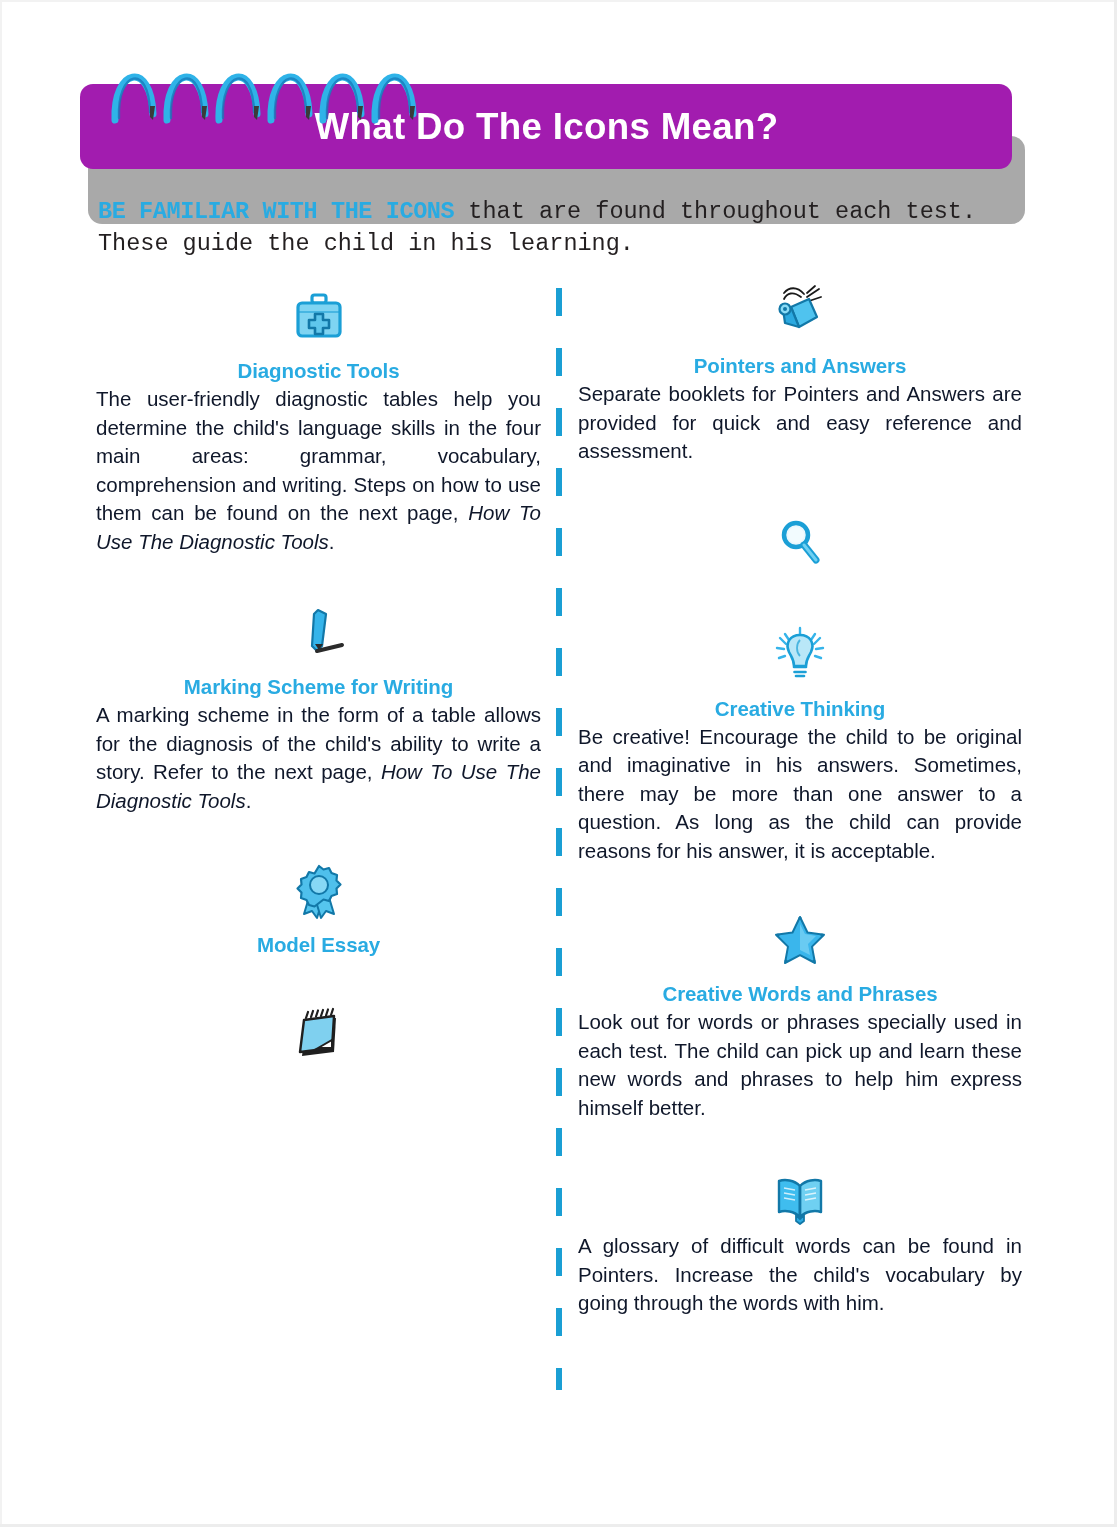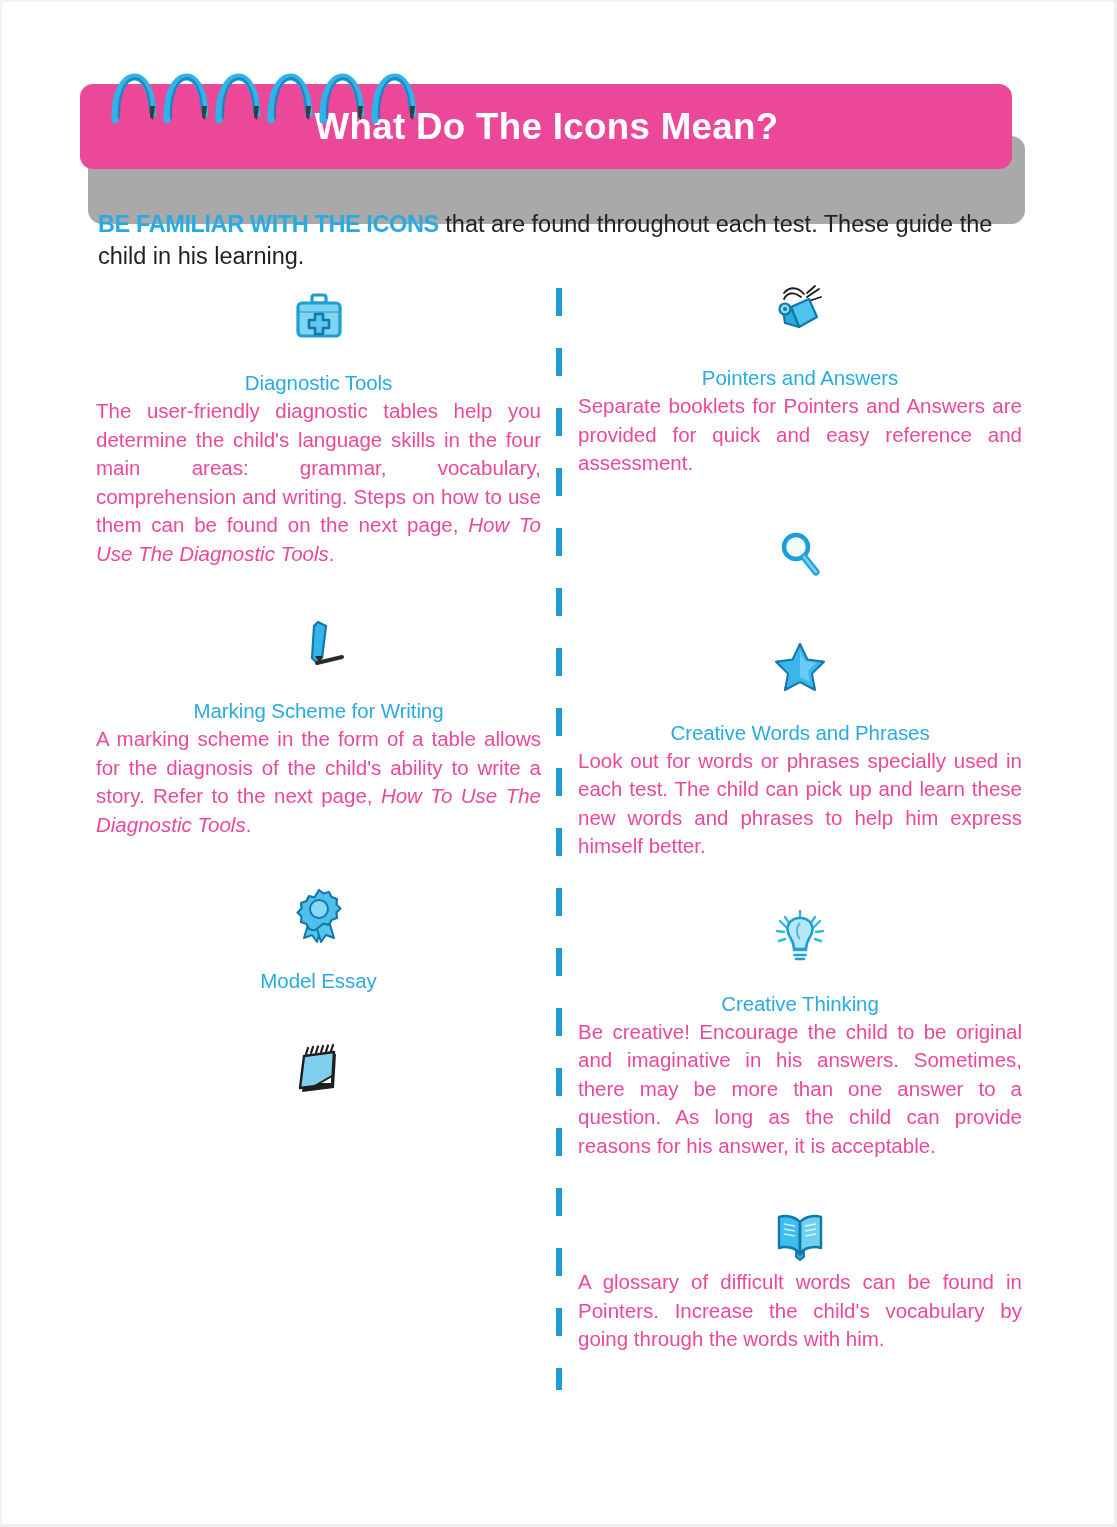--- a/index.html
+++ b/index.html
@@ -46,21 +46,21 @@
     background: #9a9a9a;
     border-radius: 14px;
     opacity: .85;
   }
   .banner {
     position: absolute;
     left: 0;
     top: 36px;
     width: 932px;
     height: 85px;
-    background: #ec4899;
+    background: #a21caf;
     border-radius: 13px;
     display: flex;
     align-items: center;
     justify-content: center;
   }
   .banner-title {
     color: #ffffff;
     font-size: 36px;
     font-weight: bold;
     letter-spacing: .3px;
@@ -76,26 +76,26 @@
     top: 0px;
     width: 320px;
     height: 85px;
     pointer-events: none;
   }
 
   
   .intro {
     position: absolute;
     left: 98px;
-    top: 208px;
+    top: 196px;
     width: 925px;
     font-size: 23.5px;
     line-height: 32px;
     color: #231f20;
-    font-family: Liberation Sans, sans-serif;
+    font-family: Liberation Mono, monospace;
   }
   .intro b {
     color: #29abe2;
     font-weight: bold;
     letter-spacing: -0.4px;
   }
 
   
   .divider {
     position: absolute;
@@ -128,33 +128,33 @@
   .item { margin-bottom: 0px; }
   .icon-row {
     text-align: center;
     height: 62px;
     line-height: 0;
   }
   .icon-row svg { display: inline-block; vertical-align: top; }
   .item-title {
     text-align: center;
     color: #29abe2;
-    font-weight: normal;
+    font-weight: bold;
     font-size: 20.5px;
     line-height: 26px;
-    margin-top: 20px;
+    margin-top: 8px;
     margin-bottom: 1px;
     font-family: "Liberation Sans", sans-serif;
     letter-spacing: -0.1px;
   }
   .item-title .lower { font-size: 20.5px; }
   .item-body {
     text-align: justify;
     text-align-last: left;
-    color: #ec4899;
+    color: #0f172a;
     font-size: 20.5px;
     line-height: 28.5px;
     font-family: "Liberation Sans", sans-serif;
     letter-spacing: 0px;
   }
   .item-body i { font-style: italic; }
 </style>
 </head>
 <body>
 
@@ -297,40 +297,20 @@
       <div class="icon-row">
         <svg width="58" height="58" viewBox="0 0 58 58">
           <circle cx="25" cy="19" r="12" fill="#e9f7fd" stroke="#1b9fd6" stroke-width="4.5"></circle>
           <circle cx="25" cy="19" r="8" fill="#f4fbfe" opacity=".8"></circle>
           <path d="M33 29 L45 44" stroke="#1b9fd6" stroke-width="7" stroke-linecap="round"></path>
           <path d="M33 29 L45 44" stroke="#6fd0f2" stroke-width="3" stroke-linecap="round"></path>
         </svg>
       </div>
     </div>
 
-    <div class="item" style="margin-bottom:48px;">
-      <div class="icon-row">
-        <svg width="58" height="58" viewBox="0 0 58 58">
-          <path d="M29 6 L36.5 21.5 L53 23.8 L41 35.6 L44 52 L29 44.2 L14 52 L17 35.6 L5 23.8 L21.5 21.5 z" fill="#3ab6ec" stroke="#1278a8" stroke-width="2" stroke-linejoin="round"></path>
-          <path d="M29 13 L34 23 L45 25 L37 33 L39 44 L29 39 z" fill="#79d2f4" opacity=".75"></path>
-          <g fill="#1278a8">
-            <circle cx="29" cy="7" r="1.6"></circle>
-              <circle cx="51" cy="24" r="1.6"></circle>
-            <circle cx="43" cy="50" r="1.6"></circle>
-              <circle cx="15" cy="50" r="1.6"></circle>
-            <circle cx="7" cy="24" r="1.6"></circle>
-          </g>
-        </svg>
-      </div>
-      <div class="item-title">Creative Words and Phrases</div>
-      <div class="item-body">
-        <span>Look out for words or phrases specially used in each test. The child can pick up and learn these new words and phrases to help him express himself better.</span>
-      </div>
-    </div>
-
     <div class="item" style="margin-bottom:46px;">
       <div class="icon-row">
         <svg width="58" height="58" viewBox="0 0 58 58">
           <g stroke="#35b4ea" stroke-width="2.4" stroke-linecap="round">
             <path d="M29 2 L29 9"></path>
               <path d="M14 8 L18 14"></path>
               <path d="M44 8 L40 14"></path>
             <path d="M6 22 L13 23"></path>
               <path d="M52 22 L45 23"></path>
             <path d="M9 12 L15 18"></path>
@@ -344,20 +324,40 @@
           <path d="M25 50 L33 50" stroke="#1b9fd6" stroke-width="2.6" stroke-linecap="round"></path>
           <path d="M29 14 C 25 18, 25 26, 29 30" fill="none" stroke="#1b9fd6" stroke-width="1.8" opacity=".7"></path>
         </svg>
       </div>
       <div class="item-title">Creative Thinking</div>
       <div class="item-body">
         <span>Be creative! Encourage the child to be original and imaginative in his answers. Sometimes, there may be more than one answer to a question. As long as the child can provide reasons for his answer, it is acceptable.</span>
       </div>
     </div>
 
+    <div class="item" style="margin-bottom:48px;">
+      <div class="icon-row">
+        <svg width="58" height="58" viewBox="0 0 58 58">
+          <path d="M29 6 L36.5 21.5 L53 23.8 L41 35.6 L44 52 L29 44.2 L14 52 L17 35.6 L5 23.8 L21.5 21.5 z" fill="#3ab6ec" stroke="#1278a8" stroke-width="2" stroke-linejoin="round"></path>
+          <path d="M29 13 L34 23 L45 25 L37 33 L39 44 L29 39 z" fill="#79d2f4" opacity=".75"></path>
+          <g fill="#1278a8">
+            <circle cx="29" cy="7" r="1.6"></circle>
+              <circle cx="51" cy="24" r="1.6"></circle>
+            <circle cx="43" cy="50" r="1.6"></circle>
+              <circle cx="15" cy="50" r="1.6"></circle>
+            <circle cx="7" cy="24" r="1.6"></circle>
+          </g>
+        </svg>
+      </div>
+      <div class="item-title">Creative Words and Phrases</div>
+      <div class="item-body">
+        <span>Look out for words or phrases specially used in each test. The child can pick up and learn these new words and phrases to help him express himself better.</span>
+      </div>
+    </div>
+
     <div class="item">
       <div class="icon-row">
         <svg width="58" height="58" viewBox="0 0 58 58">
           <path d="M29 16 C 23 10, 14 9, 8 11 L8 42 C 14 40, 23 41, 29 47 z" fill="#3fbdef" stroke="#1278a8" stroke-width="2.4" stroke-linejoin="round"></path>
           <path d="M29 16 C 35 10, 44 9, 50 11 L50 42 C 44 40, 35 41, 29 47 z" fill="#6fd0f2" stroke="#1278a8" stroke-width="2.4" stroke-linejoin="round"></path>
           <path d="M29 16 L29 47" stroke="#1278a8" stroke-width="2.4"></path>
           <g stroke="#ffffff" stroke-width="1.4" opacity=".75">
             <path d="M13 18 L24 20"></path>
               <path d="M13 23 L24 25"></path>
               <path d="M13 28 L24 30"></path>

